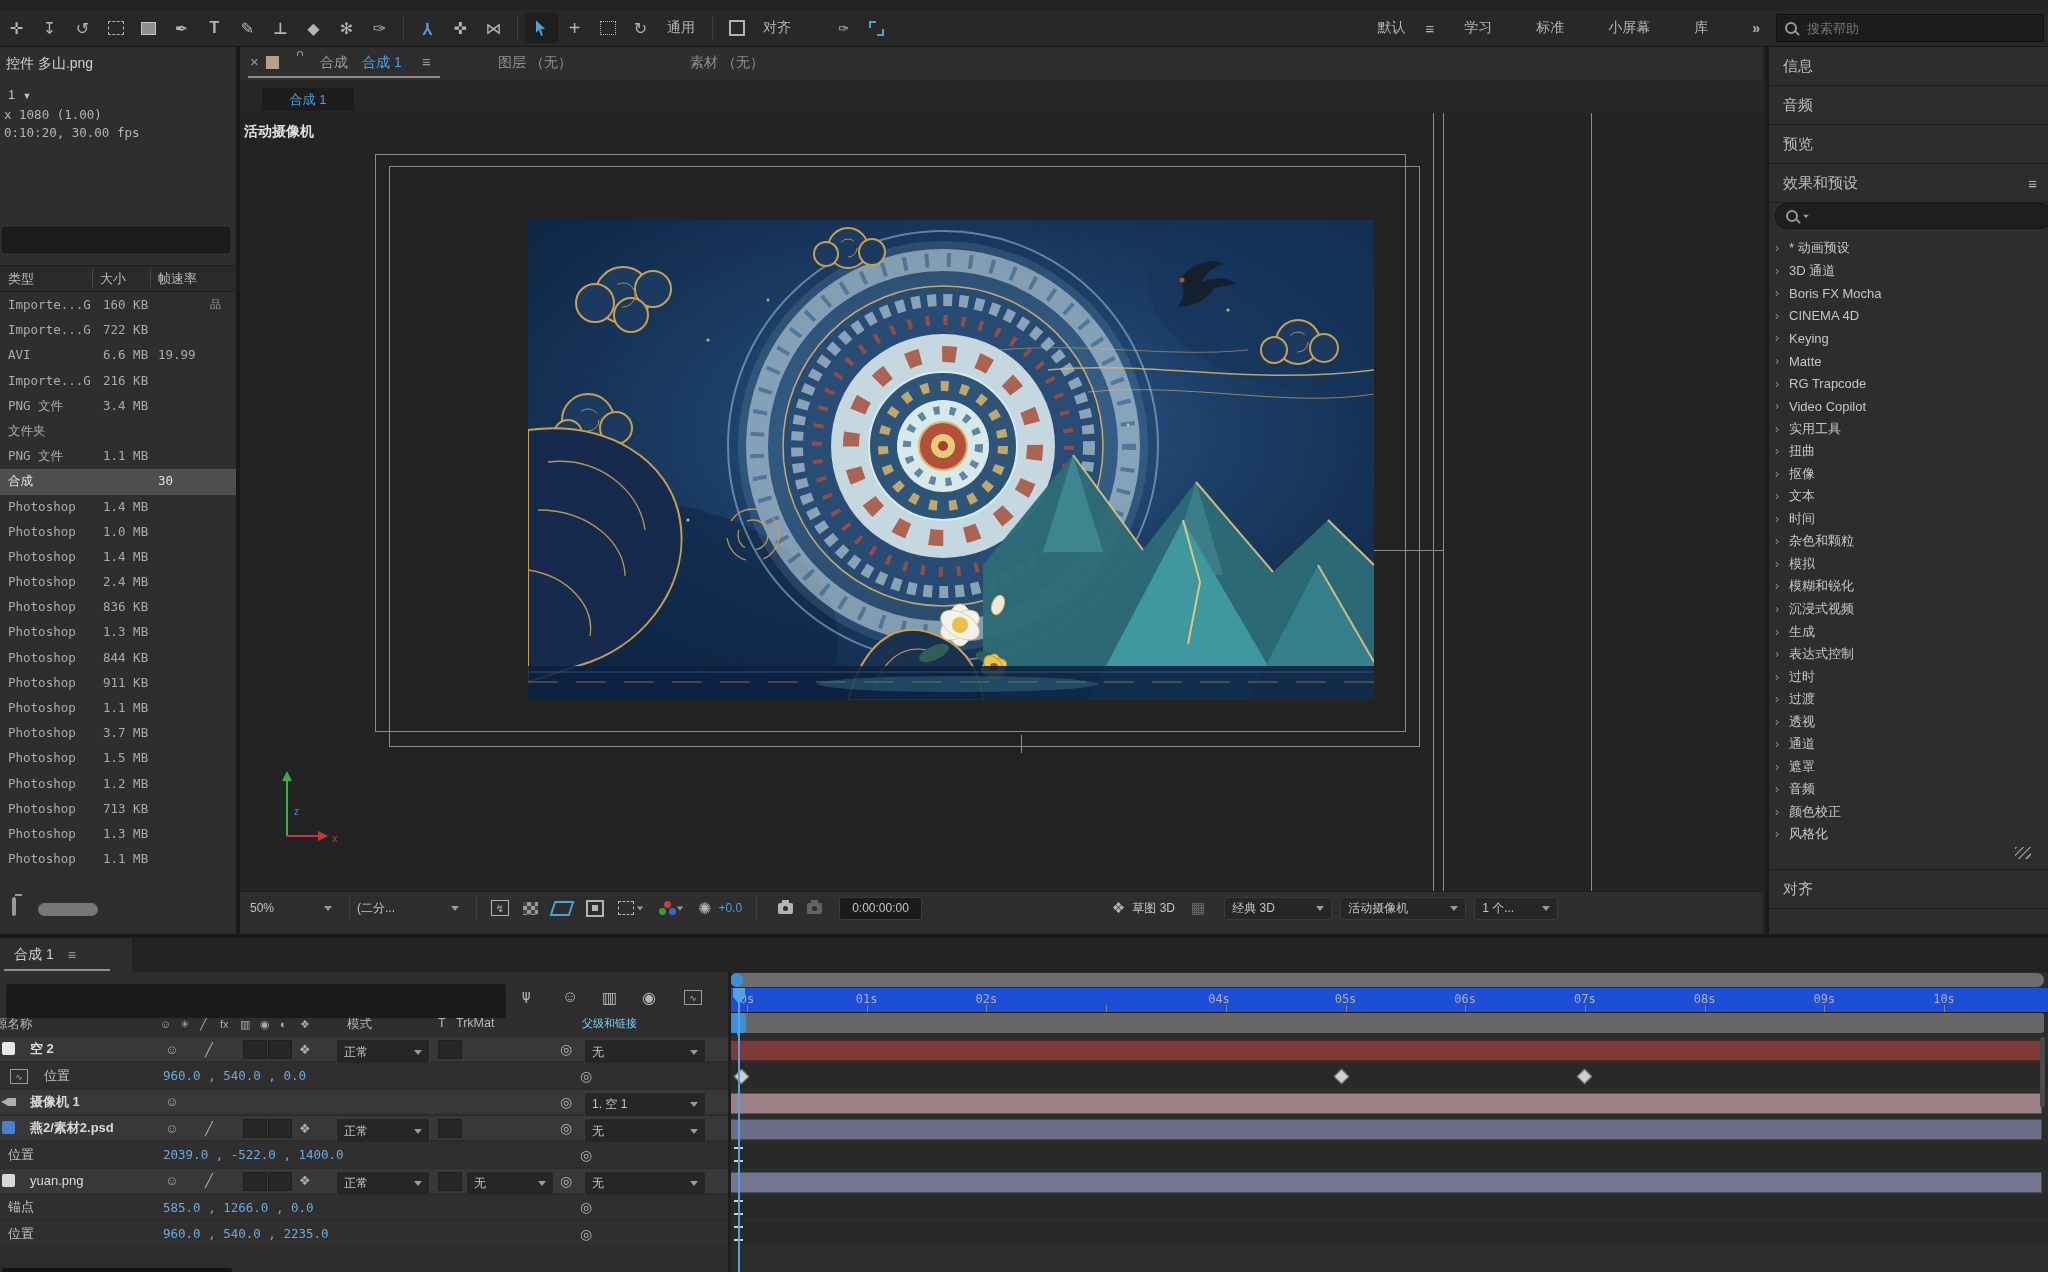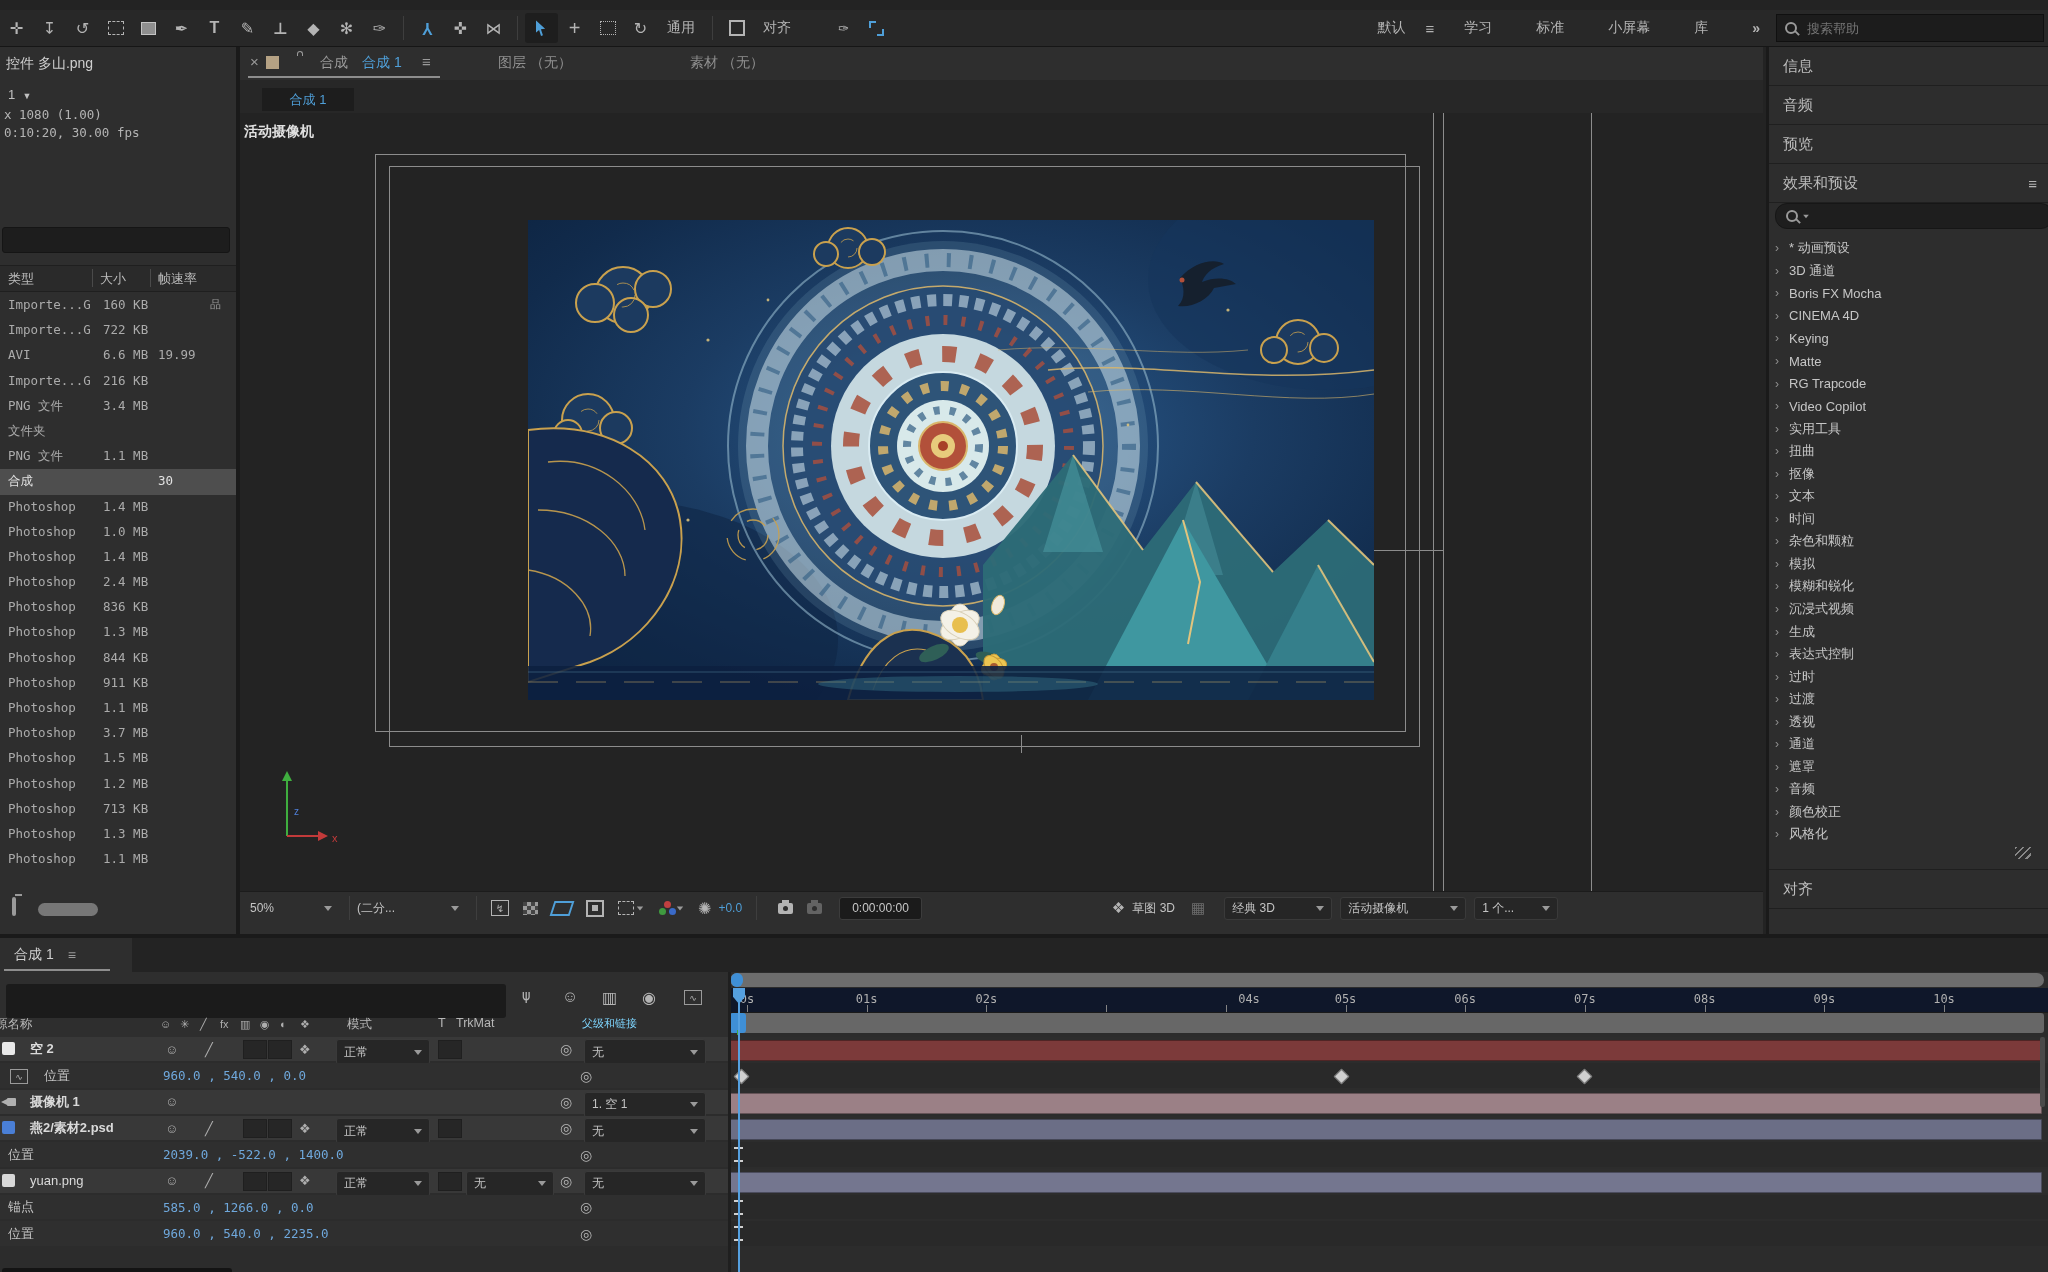--- a/index.html
+++ b/index.html
@@ -652,30 +652,30 @@
           <span class="swg" style="position: absolute; left: 140px; top: 0px;">❖</span>
         </span>
       <span class="abs" style="left:347px;top:44px;color:#b8b8b8;font-size:12.5px">模式</span>
       <span class="abs" style="left:438px;top:44px;color:#b8b8b8;font-size:12.5px">T</span>
       <span class="abs" style="left:456px;top:44px;color:#b8b8b8;font-size:12.5px">TrkMat</span>
       <span class="abs" style="left:582px;top:44px;color:#7dd3fc;font-size:11px">父级和链接</span>
     </div>
 
     <div class="abs" style="left:730px;top:35px;width:1314px;height:14px;background:#6d6d6d;border-radius:7px"></div>
     <div class="abs" style="left:731px;top:35px;width:12px;height:14px;background:#3f8fd6;border-radius:6px"></div>
-    <div class="abs" id="ruler" style="left:730px;top:50px;width:1318px;height:24px;background:#0f172a;border-bottom:1px solid #1a1a1a">
+    <div class="abs" id="ruler" style="left:730px;top:50px;width:1318px;height:24px;background:#1d4ed8;border-bottom:1px solid #1a1a1a">
         <span class="rlabel mono" style="left: 17px;">0s</span>
         <span class="rtick" style="left: 17px;"></span>
         <span class="rlabel mono" style="left: 136.7px;">01s</span>
         <span class="rtick" style="left: 136.7px;"></span>
         <span class="rlabel mono" style="left: 256.4px;">02s</span>
         <span class="rtick" style="left: 256.4px;"></span>
         <span class="rlabel mono" style="left: 376.1px; margin-top: 45px;">03s</span>
         <span class="rtick" style="left: 376.1px;"></span>
-        <span class="rlabel mono" style="left: 519px;">04s</span>
+        <span class="rlabel mono" style="left: 489px;">04s</span>
         <span class="rtick" style="left: 495.8px;"></span>
         <span class="rlabel mono" style="left: 615.5px;">05s</span>
         <span class="rtick" style="left: 615.5px;"></span>
         <span class="rlabel mono" style="left: 735.2px;">06s</span>
         <span class="rtick" style="left: 735.2px;"></span>
         <span class="rlabel mono" style="left: 854.9px;">07s</span>
         <span class="rtick" style="left: 854.9px;"></span>
         <span class="rlabel mono" style="left: 974.6px;">08s</span>
         <span class="rtick" style="left: 974.6px;"></span>
         <span class="rlabel mono" style="left: 1094.3px;">09s</span>

